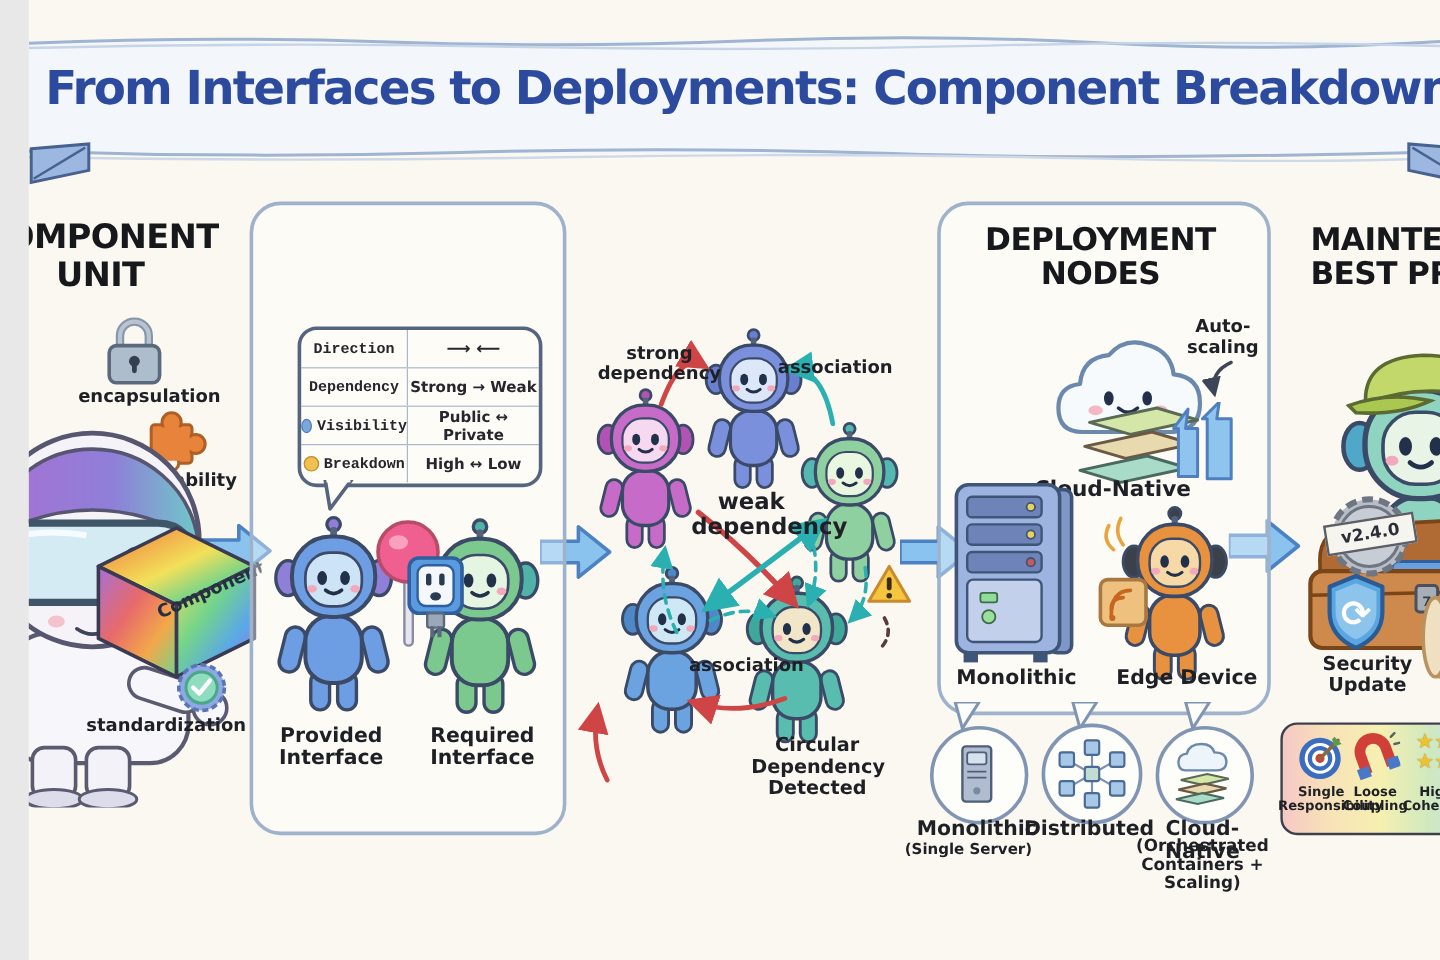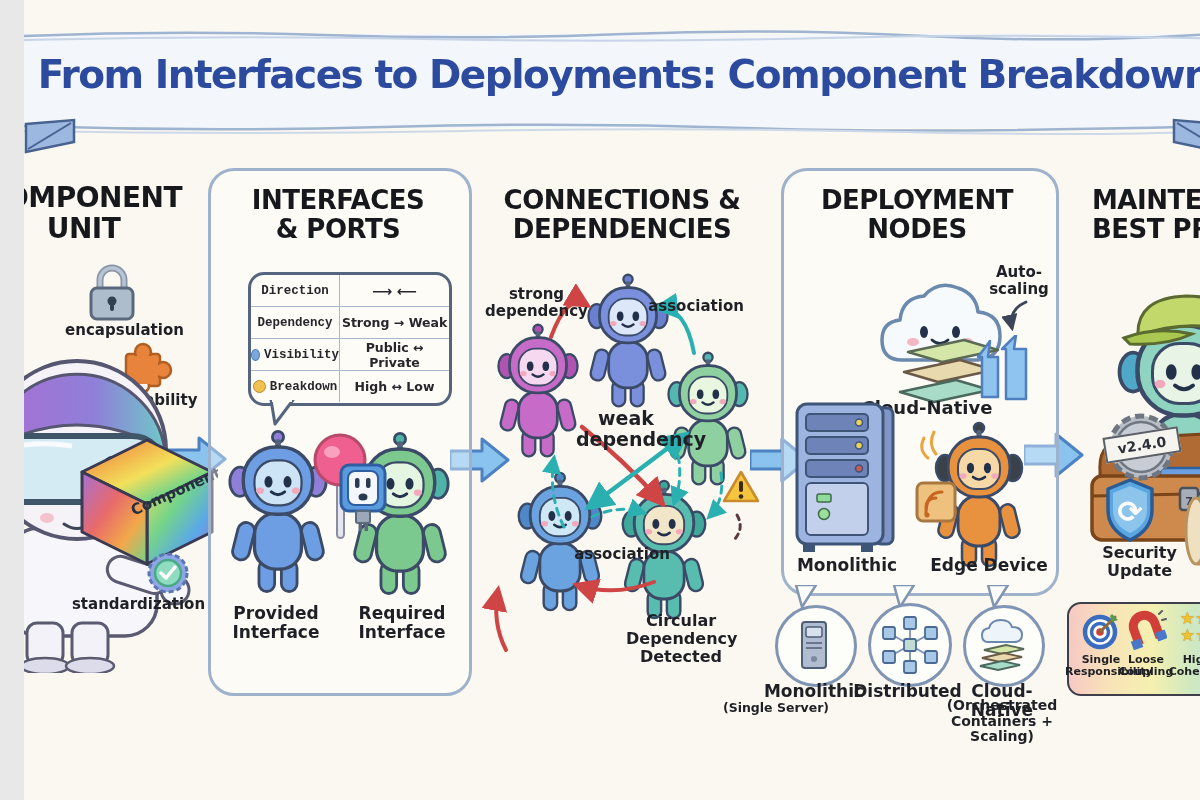--- a/index.html
+++ b/index.html
@@ -176,22 +176,20 @@
   <div class="lbl" style="left:52px;top:437px;width:142px;height:0;overflow:visible;font-size:0"></div>
 
   <svg class="abs" style="left:120px;top:548px" width="48" height="50" viewBox="0 0 48 50">
     <circle cx="24" cy="25" r="19" fill="#8ea8e4" stroke="#5a74b4" stroke-width="3" stroke-dasharray="5 3"></circle>
     <circle cx="24" cy="25" r="13" fill="#8fdcc0" stroke="#4aa888" stroke-width="2.5"></circle>
     <path d="M17 25 L22 30 L31 19" fill="none" stroke="#ffffff" stroke-width="3.5" stroke-linecap="round" stroke-linejoin="round"></path>
   </svg>
   <div class="lbl small-lbl" style="left:22px;top:596px;width:185px">standardization</div>
 
   <div class="panel" style="left:184px;top:168px;width:258px;height:522px"></div>
-  <div class="hdg pre" style="left:204px;top:186px;width:220px">INTERFACES
-&amp; PORTS</div>
 
   <div class="bubble">
     <div class="brow">
       <div class="bcell-l">
           <span>Direction</span>
         </div>
       <div class="bcell-r" style="font-size:14px">⟶ ⟵</div>
     </div>
     <div class="brow">
       <div class="bcell-l">
@@ -239,22 +237,20 @@
     <rect x="18" y="49" width="14" height="12" rx="2" fill="#9aa8ba" stroke="#5a6a7c" stroke-width="2"></rect>
     <rect x="20.5" y="60" width="3.5" height="9" fill="#5a6a7c"></rect>
       <rect x="26.5" y="60" width="3.5" height="9" fill="#5a6a7c"></rect>
   </svg>
 
   <div class="lbl pre" style="left:192px;top:604px;width:120px;font-size:17px">Provided
 Interface</div>
   <div class="lbl pre" style="left:318px;top:604px;width:120px;font-size:17px">Required
 Interface</div>
 
-  <div class="hdg pre" style="left:478px;top:186px;width:240px">CONNECTIONS &amp;
-DEPENDENCIES</div>
 
   <svg class="robot" style="left:468px;top:322px;--c1:#c66cc8;--c2:#b053b3;--c3:#f6d9f0" width="92" height="138" viewBox="0 0 100 150">
       <use href="#bot"></use>
     </svg>
   <svg class="robot" style="left:558px;top:272px;--c1:#7b90dd;--c2:#6a7fd0;--c3:#dce8fa" width="92" height="138" viewBox="0 0 100 150">
       <use href="#bot"></use>
     </svg>
   <svg class="robot" style="left:638px;top:350px;--c1:#8fd0a0;--c2:#54b8b0;--c3:#e9f6e0" width="92" height="138" viewBox="0 0 100 150">
       <use href="#bot"></use>
     </svg>
@@ -272,21 +268,21 @@
     <path d="M110 252 Q160 215 206 180" fill="none" stroke="#2ab0b0" stroke-width="4.5" stroke-linecap="round" marker-start="url(#ateal)" marker-end="url(#ateal)"></path>
     <path d="M175 327 Q135 342 98 330" fill="none" stroke="#cf4545" stroke-width="4" stroke-linecap="round" marker-end="url(#ared)"></path>
     <path d="M27 395 Q13 368 19 335" fill="none" stroke="#cf4545" stroke-width="4" stroke-linecap="round" marker-end="url(#ared)"></path>
     <path d="M85 272 Q69 240 75 203" fill="none" stroke="#2ab0b0" stroke-width="3" stroke-dasharray="7 6" stroke-linecap="round" marker-end="url(#ateal)"></path>
     <path d="M113 262 Q140 249 165 258" fill="none" stroke="#2ab0b0" stroke-width="3" stroke-dasharray="7 6" stroke-linecap="round" marker-end="url(#ateal)"></path>
     <path d="M196 188 Q206 220 195 248" fill="none" stroke="#2ab0b0" stroke-width="3" stroke-dasharray="7 6" stroke-linecap="round" marker-end="url(#ateal)"></path>
     <path d="M242 218 Q246 246 230 262" fill="none" stroke="#2ab0b0" stroke-width="3" stroke-dasharray="7 6" stroke-linecap="round" marker-end="url(#ateal)"></path>
     <path d="M258 260 Q266 274 254 286" fill="none" stroke="#5a3a3a" stroke-width="3" stroke-dasharray="5 5" stroke-linecap="round"></path>
   </svg>
 
-  <div class="lbl pre" style="left:455px;top:286px;width:115px;font-size:15px">strong
+  <div class="lbl pre" style="left:468px;top:286px;width:115px;font-size:15px">strong
 dependency</div>
   <div class="lbl" style="left:612px;top:298px;width:120px;font-size:15px">association</div>
   <div class="lbl pre" style="left:552px;top:408px;width:100px;font-size:19px">weak
 dependency</div>
   <div class="lbl" style="left:548px;top:546px;width:100px;font-size:15px">association</div>
   <div class="lbl pre" style="left:602px;top:612px;width:110px;font-size:16px">Circular
 Dependency
 Detected</div>
 
   <svg class="abs" style="left:698px;top:470px" width="38" height="34" viewBox="0 0 38 34">
@@ -399,21 +395,21 @@
   <div class="abs" style="left:939px;top:605px;width:76px;height:76px;border:3px solid #8094b4;border-radius:50%;background:#fdfdfa">
     <svg class="abs" style="left:8px;top:8px" width="60" height="60" viewBox="0 0 60 60">
       <path d="M14 26 Q8 26 8 19 Q8 13 15 12 Q17 4 27 4 Q36 4 38 11 Q48 11 48 19 Q48 26 40 26 Z" fill="#eef5fa" stroke="#6b88ad" stroke-width="2"></path>
       <polygon points="10,34 32,29 50,33 28,38" fill="#d4e6a8" stroke="#5a6a55" stroke-width="1.8"></polygon>
       <polygon points="8,42 30,37 48,41 26,46" fill="#e8d9ae" stroke="#6a5a45" stroke-width="1.8"></polygon>
       <polygon points="6,50 28,45 46,49 24,54" fill="#a8dcc8" stroke="#4a6a5f" stroke-width="1.8"></polygon>
     </svg>
   </div>
 
   <div class="lbl" style="left:734px;top:682px;width:112px;font-size:17px">Monolithic</div>
-  <div class="lbl pre" style="left:696px;top:701px;width:112px;font-size:12.5px">(Single Server)</div>
+  <div class="lbl pre" style="left:727px;top:701px;width:112px;font-size:12.5px">(Single Server)</div>
   <div class="lbl" style="left:826px;top:682px;width:115px;font-size:17px">Distributed</div>
   <div class="lbl" style="left:918px;top:682px;width:120px;font-size:17px">Cloud-Native</div>
   <div class="lbl pre" style="left:920px;top:698px;width:116px;font-size:14px">(Orchestrated
 Containers +
 Scaling)</div>
 
   <div class="hdg pre" style="left:1068px;top:186px;width:260px;text-align:left">MAINTENANCE
 BEST PRACTICES</div>
 
   <svg class="robot" style="left:1085px;top:300px;--c1:#8fd4c0;--c2:#4fa8c8;--c3:#e8f5e6" width="150" height="225" viewBox="0 0 100 150">

